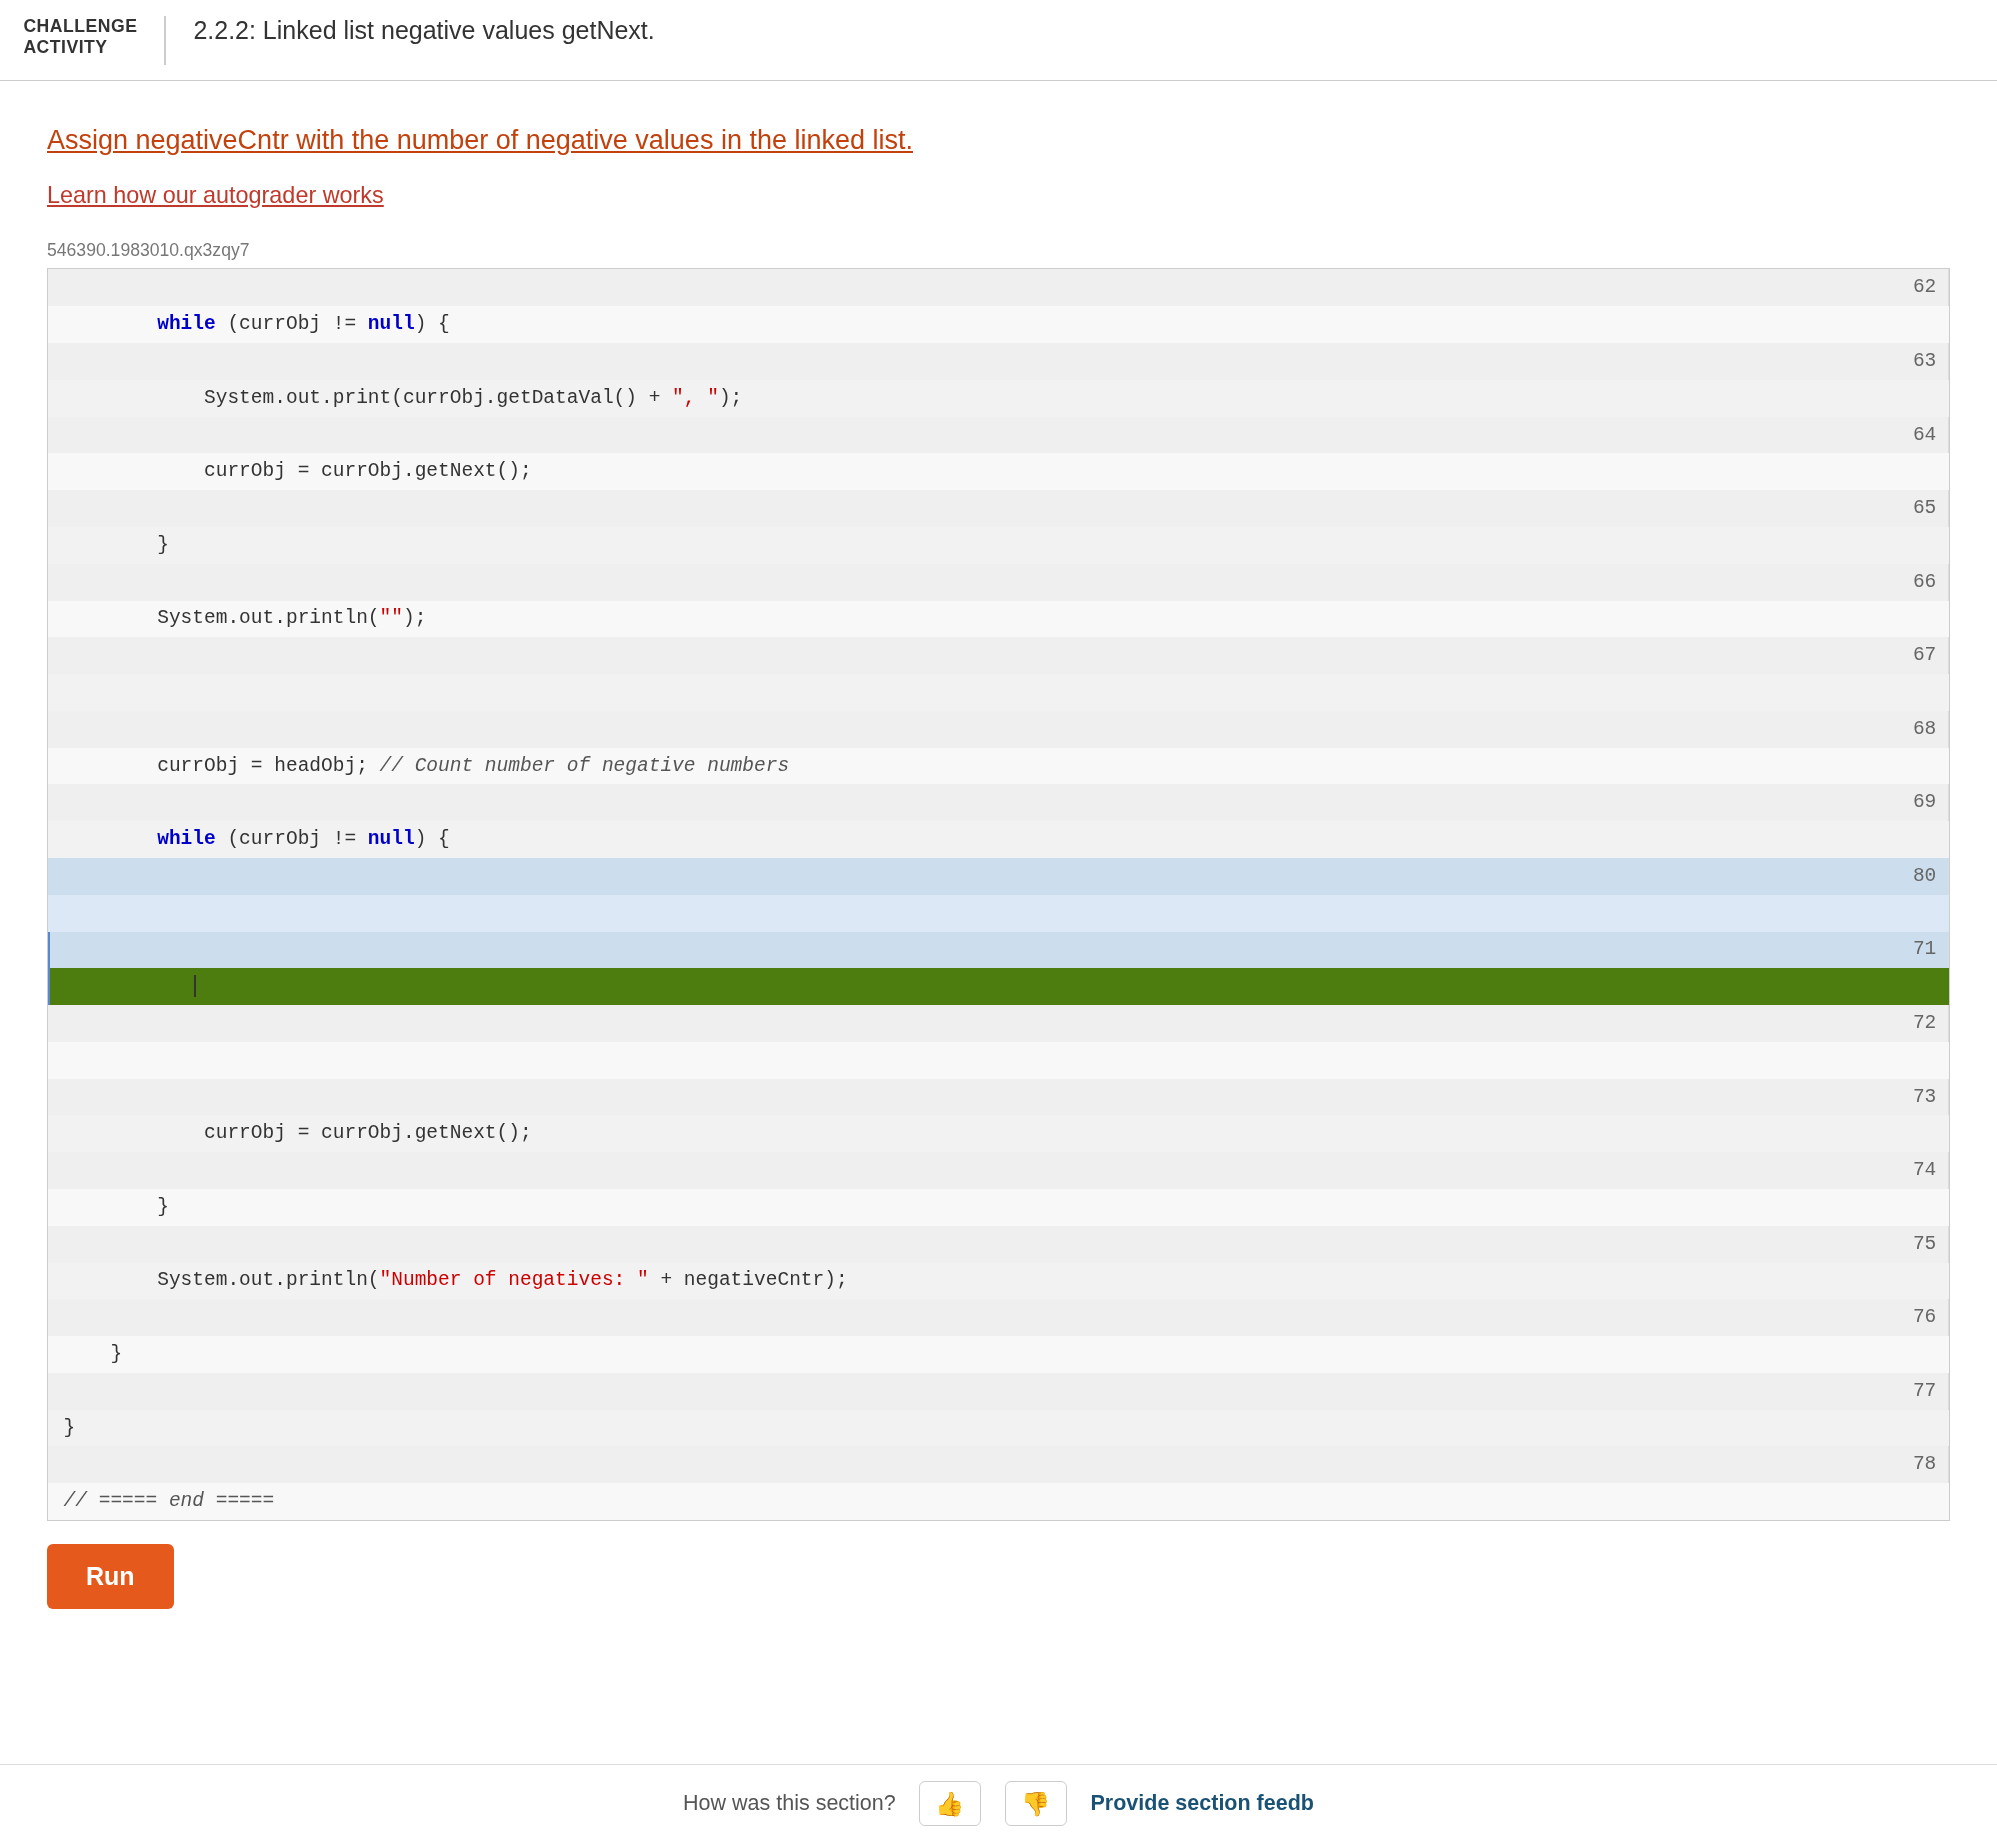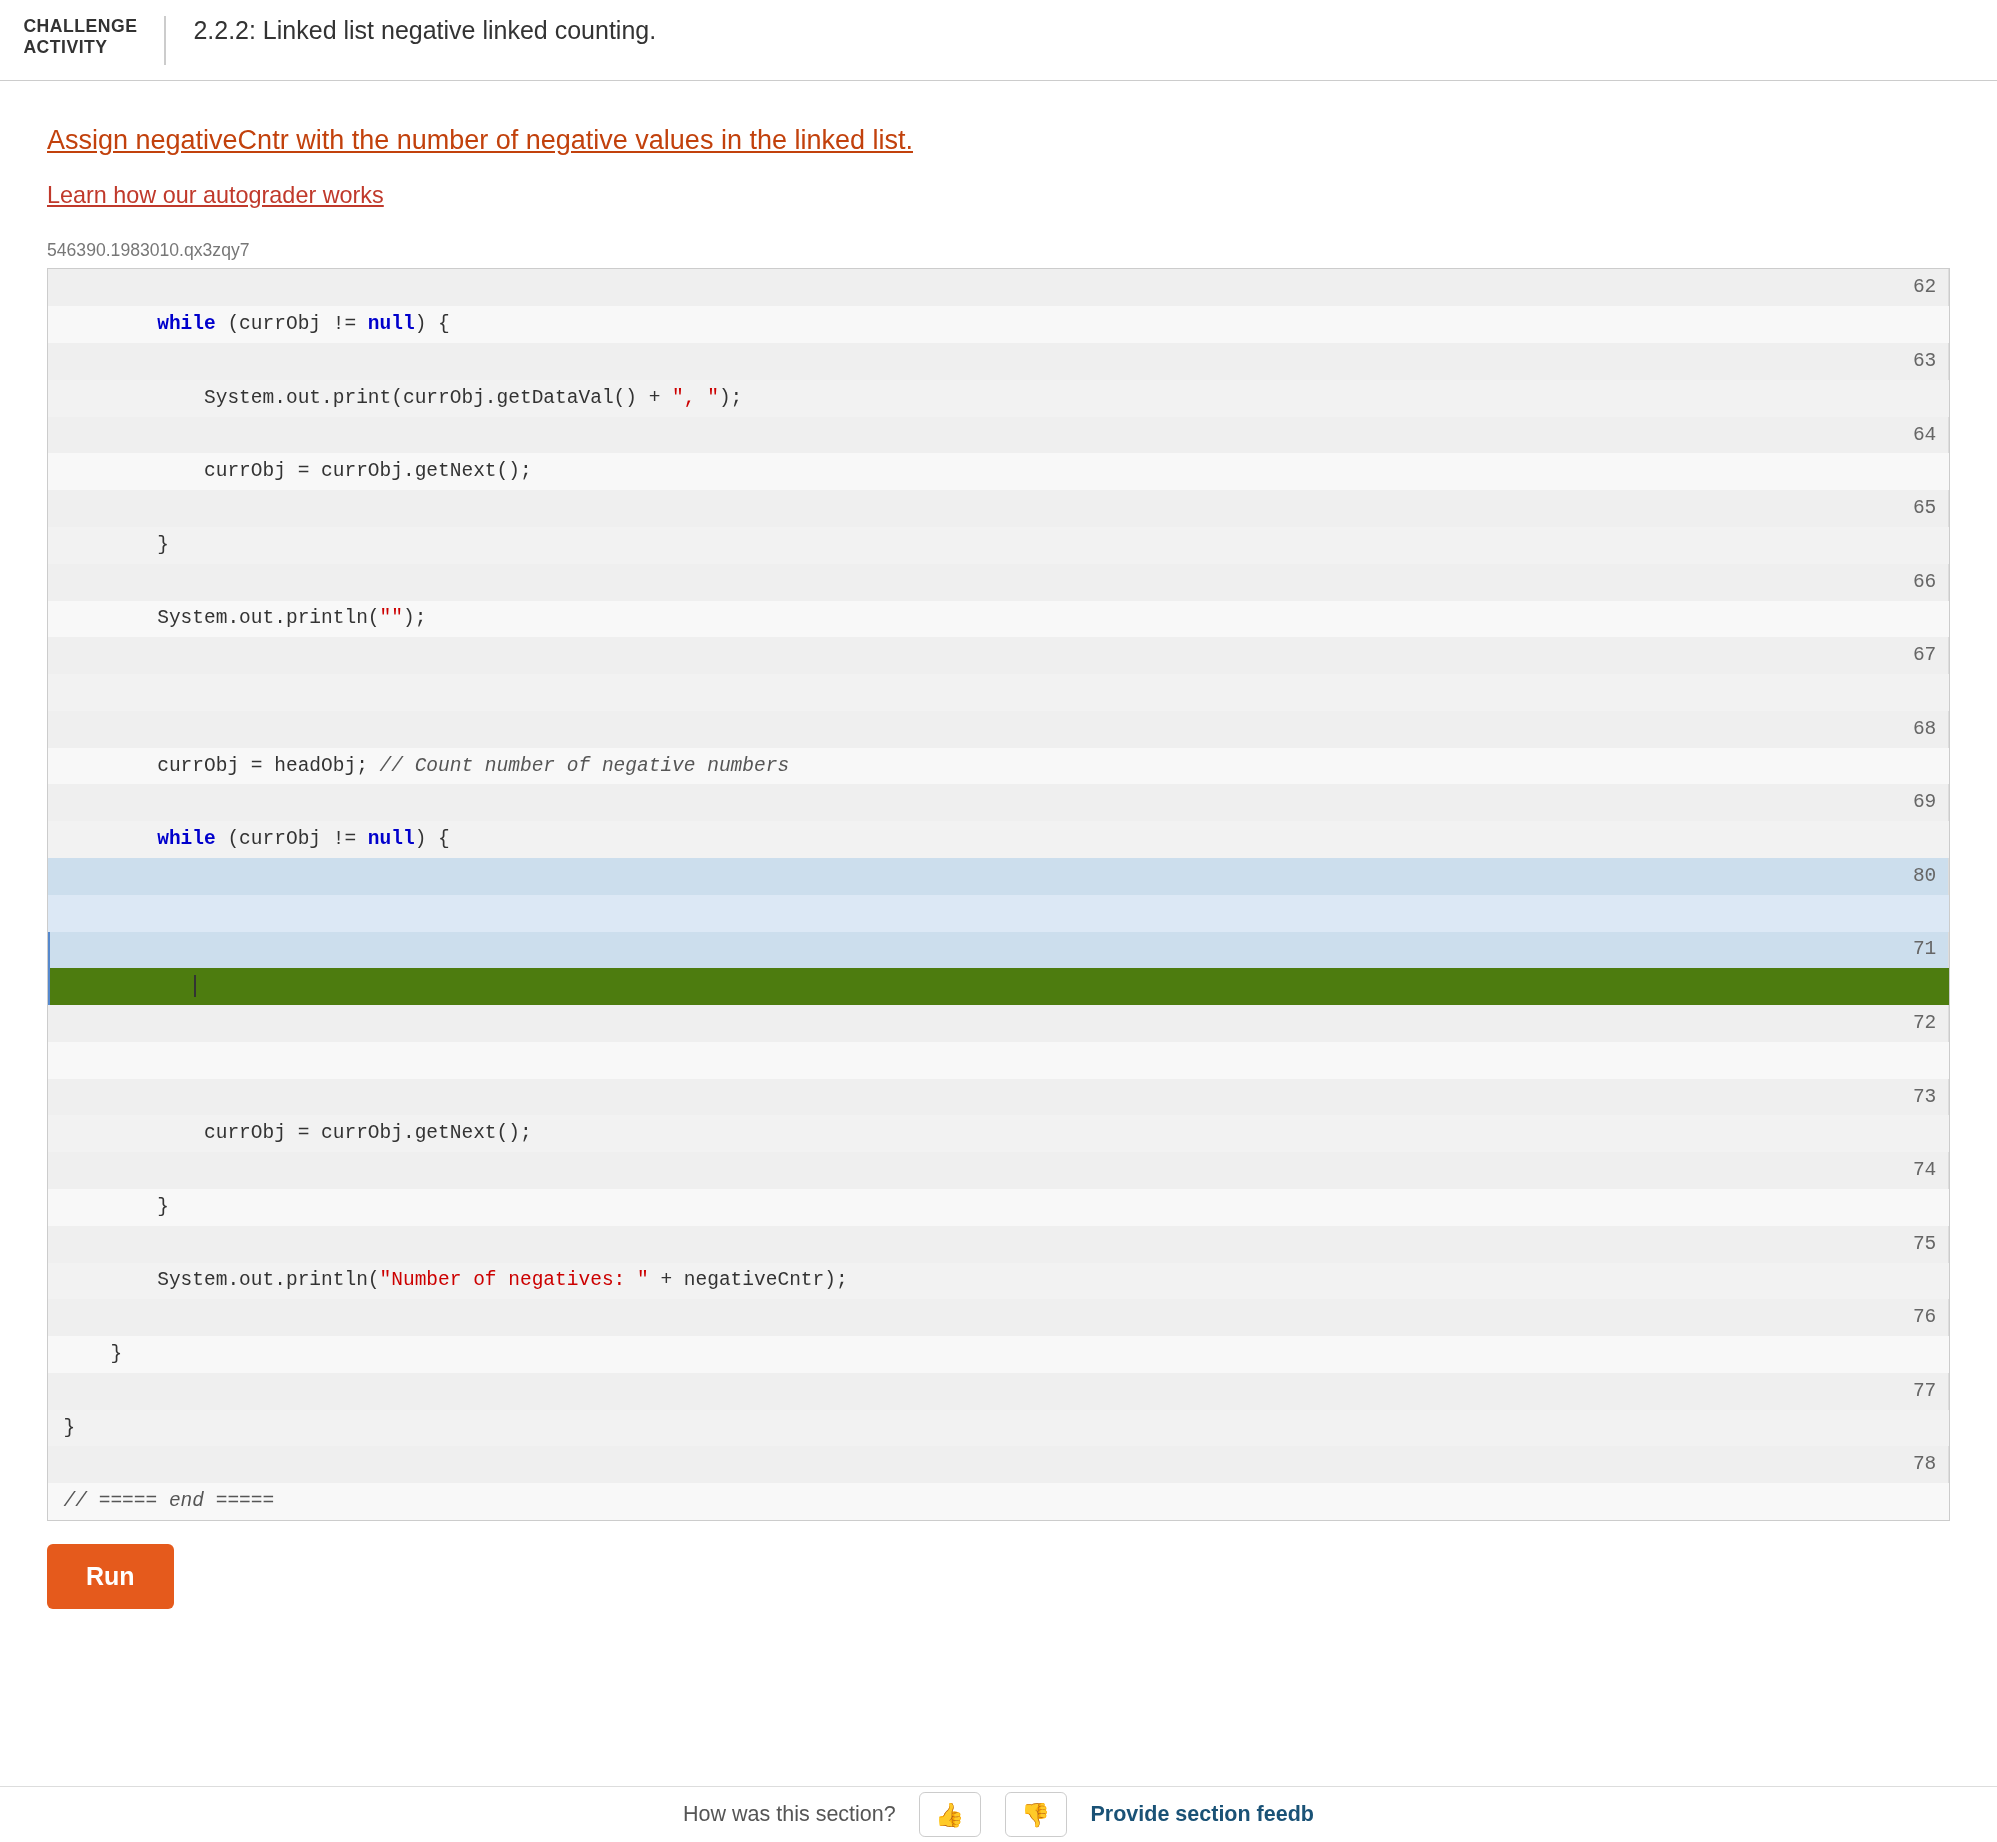--- a/index.html
+++ b/index.html
@@ -149,21 +149,21 @@
       font-weight: bold;
       cursor: pointer;
       display: inline-block;
     }
 
     .footer {
       position: fixed;
       bottom: 0;
       left: 0;
       right: 0;
-      height: 56px;
+      height: 78px;
       background: #fff;
       border-top: 1px solid #ddd;
       display: flex;
       align-items: center;
       justify-content: center;
       gap: 23.4px;
       font-size: 21.5px;
       color: #555;
     }
 
@@ -193,21 +193,21 @@
   </style>
 </head>
 <body>
 
 <div class="header">
   <div class="header-label">
     <span>CHALLENGE</span><br>
     <span>ACTIVITY</span>
   </div>
   <div class="header-divider"></div>
-  <div class="header-title">2.2.2: Linked list negative linked counting.</div>
+  <div class="header-title">2.2.2: Linked list negative values getNext.</div>
 </div>
 
 <div class="main-content">
 
   <p class="description">Assign negativeCntr with the number of negative values in the linked list.</p>
 
   <a class="autograder-link" href="#">Learn how our autograder works</a>
 
   <div class="file-id">546390.1983010.qx3zqy7</div>
 

